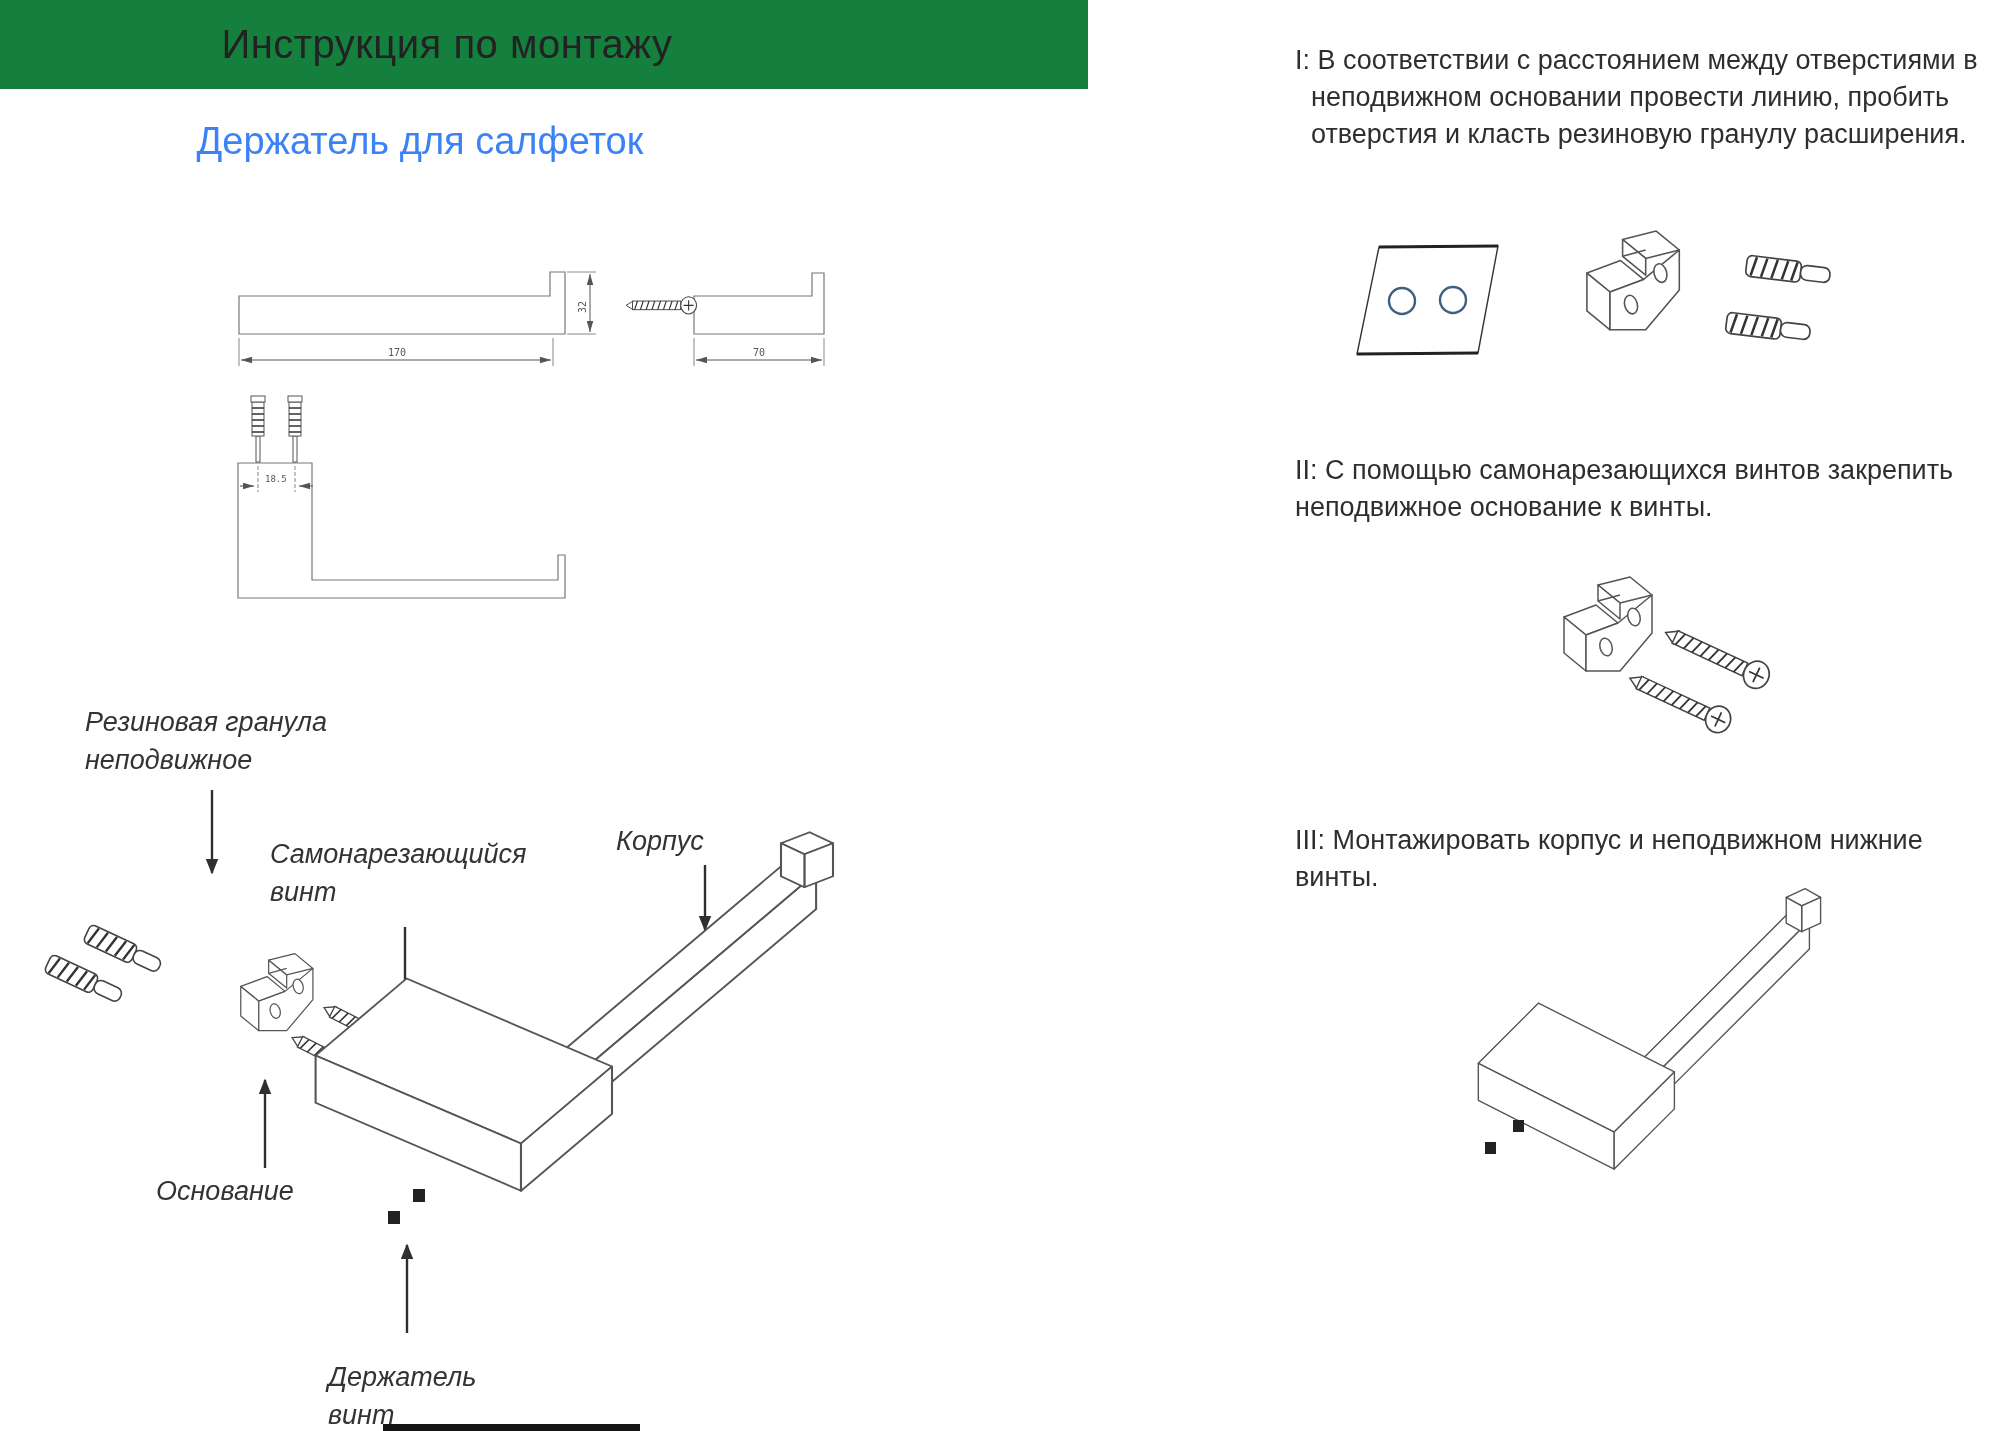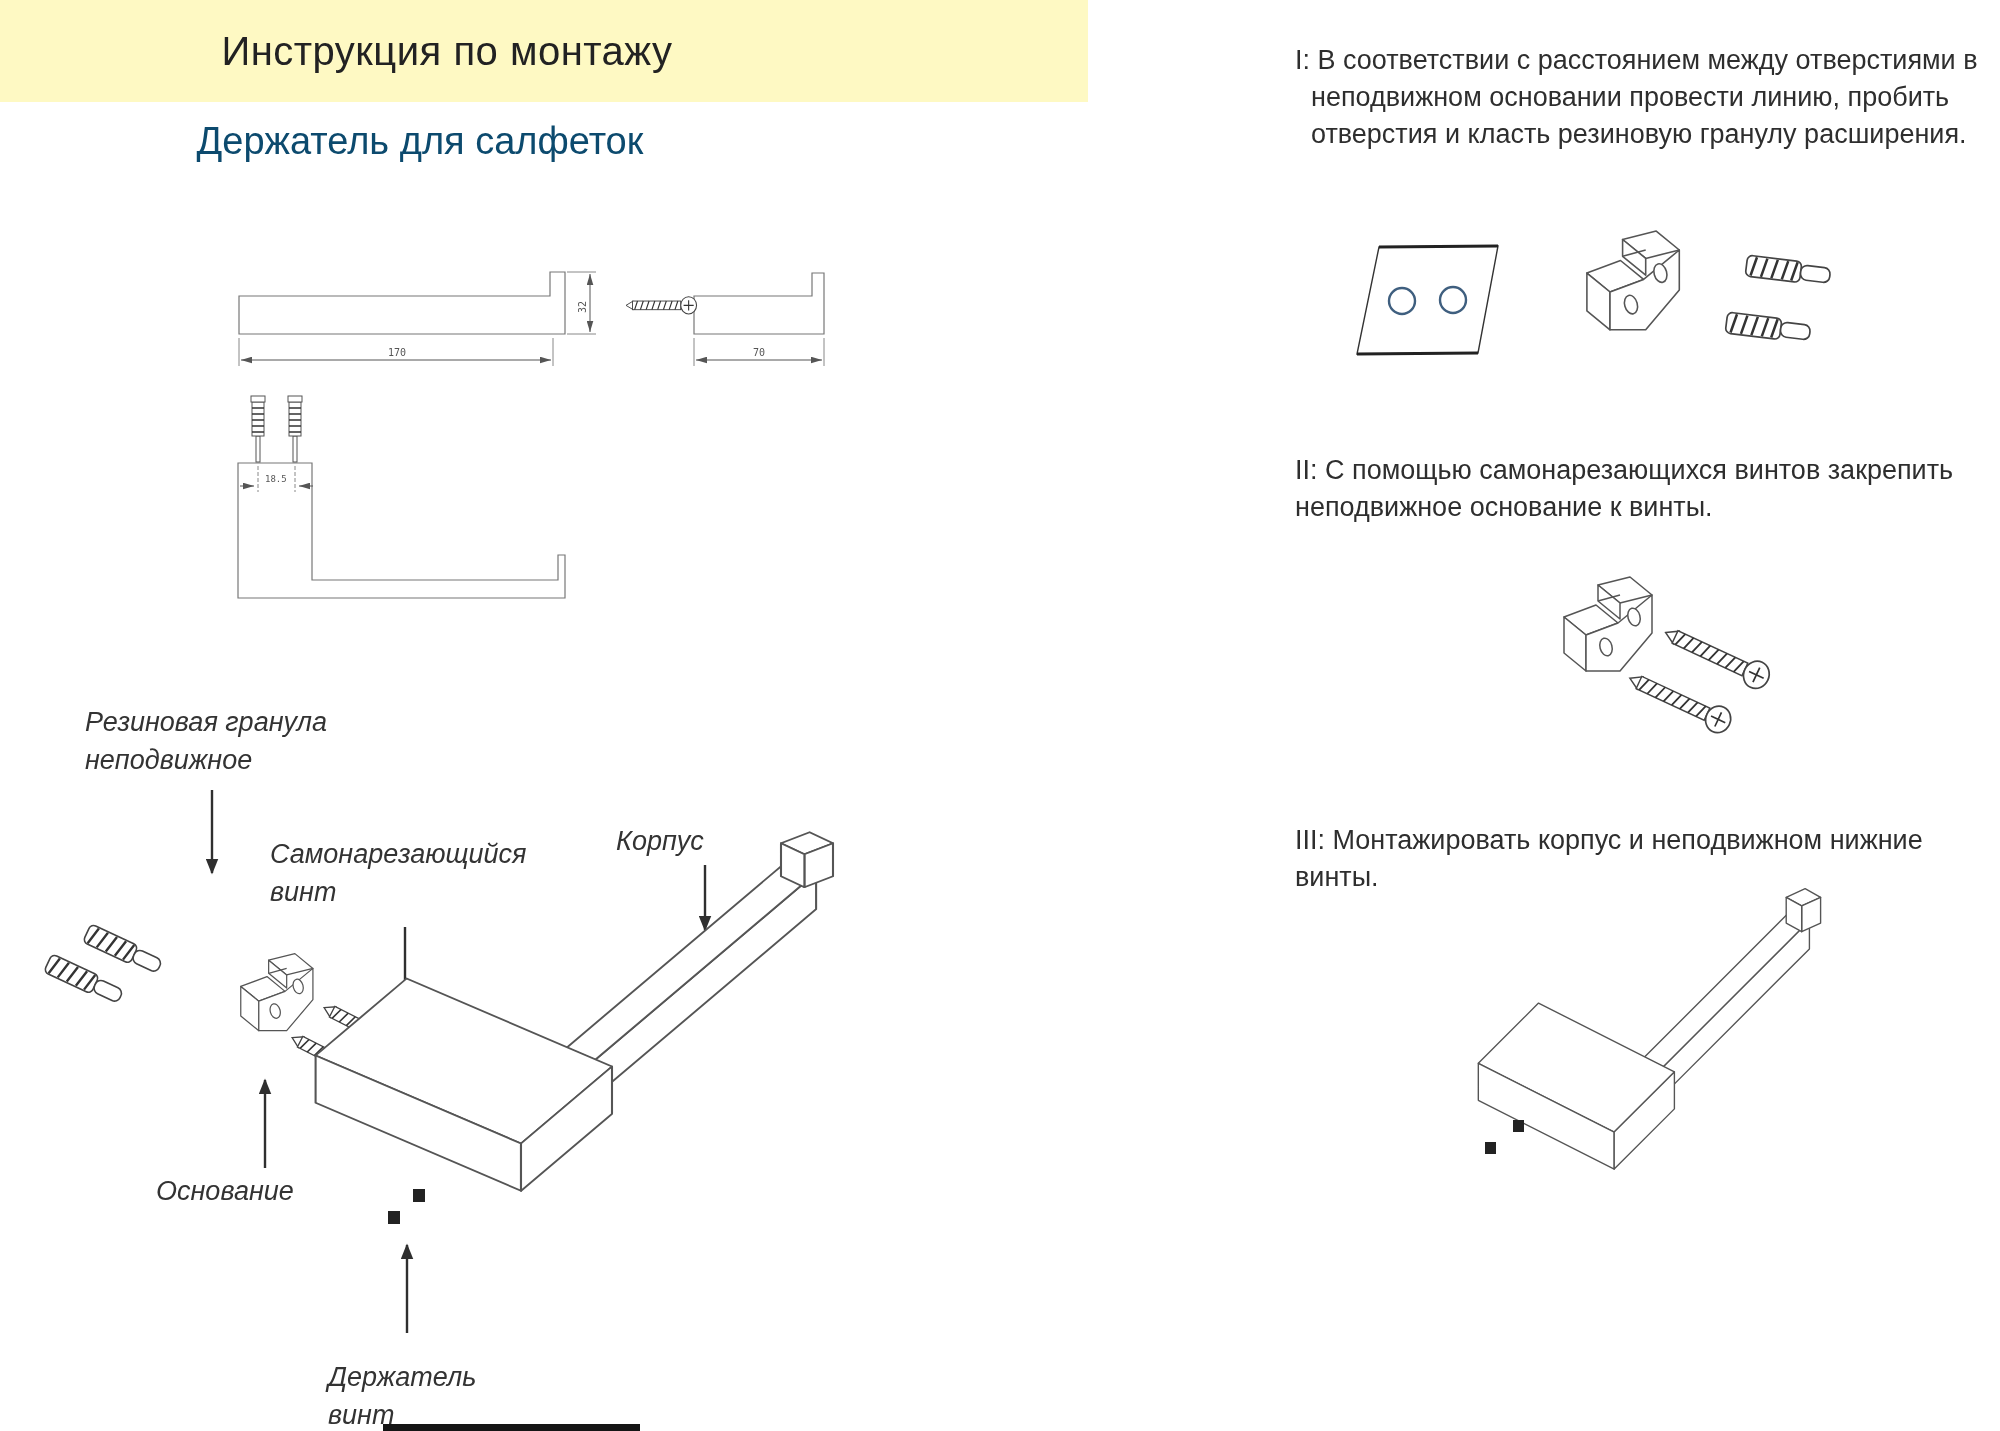--- a/index.html
+++ b/index.html
@@ -3,28 +3,28 @@
 <meta charset="utf-8">
 <style>
   html,body{margin:0;padding:0;}
   body{
     width:2000px;height:1431px;position:relative;background:#ffffff;
     font-family:"Liberation Sans","DejaVu Sans",sans-serif;
     color:#3a3a3a;overflow:hidden;
   }
   .abs{position:absolute;}
   #header-bar{
-    left:0;top:0;width:1088px;height:102px;background:#fef9c3;
+    left:0;top:0;width:1088px;height:89px;background:#15803d;
     display:flex;align-items:center;justify-content:center;
     padding-right:210px;box-sizing:border-box;padding-left:16px;
   }
   #page-title{font-size:40px;color:#222;letter-spacing:.5px;}
   #subtitle{
     left:130px;top:120px;width:580px;text-align:center;
-    font-size:38px;color:#0c4a6e;
+    font-size:38px;color:#3b82f6;
   }
   .part-label{font-size:27px;line-height:38px;color:#333;font-style:italic;}
   .center{text-align:left;}
   .step-text{
     font-size:27px;line-height:37px;color:#2e2e2e;width:705px;margin:0;
   }
   .hang{padding-left:16px;text-indent:-16px;}
   svg{display:block;}
   .dimtxt{font-family:"DejaVu Sans Mono",monospace;font-size:10px;fill:#555;}
   #bottom-strip{left:383px;top:1424px;width:257px;height:7px;background:#151515;}

